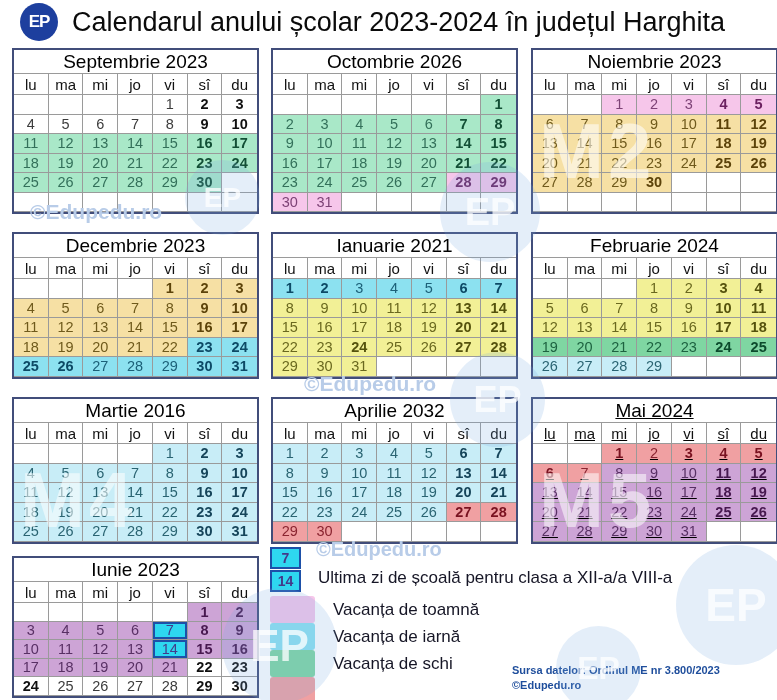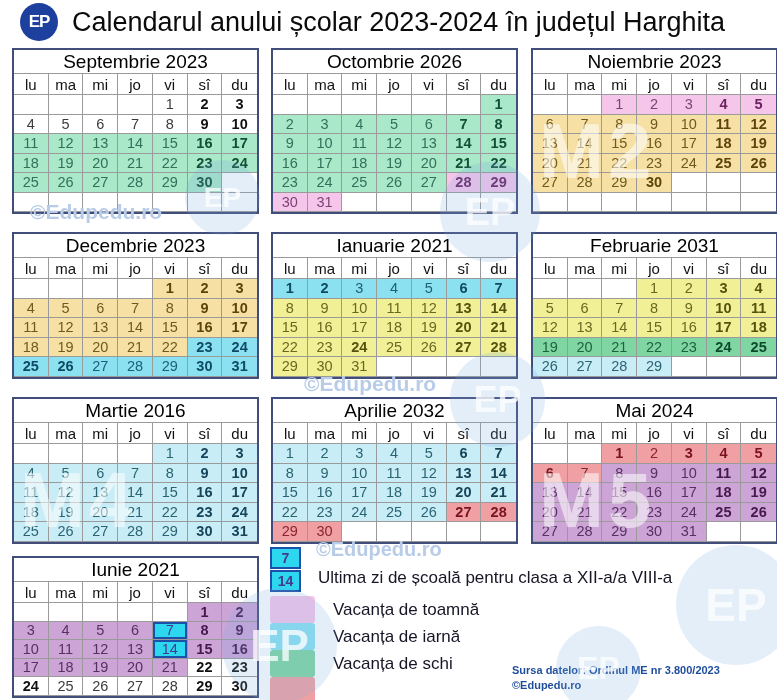--- a/index.html
+++ b/index.html
@@ -312,21 +312,21 @@
           <div class="day" style="background:#f2f096;color:#6a681f">29</div>
           <div class="day" style="background:#f2f096;color:#6a681f">30</div>
           <div class="day" style="background:#f2f096;color:#6a681f">31</div>
           <div class="day" style="background:#ffffff"></div>
           <div class="day" style="background:#ffffff"></div>
           <div class="day" style="background:#ffffff"></div>
           <div class="day" style="background:#ffffff"></div>
         </div>
       </div>
       <div class="cal" style="left: 531px; top: 232px;">
-        <div class="cal-title">Februarie 2031</div>
+        <div class="cal-title">Februarie 2024</div>
         <div class="cal-grid" style="grid-template-rows:21px repeat(5,19.5px)">
           <div class="wd">lu</div>
           <div class="wd">ma</div>
           <div class="wd">mi</div>
           <div class="wd">jo</div>
           <div class="wd">vi</div>
           <div class="wd">sî</div>
           <div class="wd">du</div>
           <div class="day" style="background:#ffffff"></div>
           <div class="day" style="background:#ffffff"></div>
@@ -453,21 +453,21 @@
           <div class="day b" style="background:#f0a0a2;color:#791220">28</div>
           <div class="day" style="background:#f0a0a2;color:#8a2430">29</div>
           <div class="day" style="background:#f0a0a2;color:#8a2430">30</div>
           <div class="day" style="background:#ffffff"></div>
           <div class="day" style="background:#ffffff"></div>
           <div class="day" style="background:#ffffff"></div>
           <div class="day" style="background:#ffffff"></div>
           <div class="day" style="background:#ffffff"></div>
         </div>
       </div>
-      <div class="cal" style="left: 531px; top: 397px;">
+      <div class="cal" style="left: 531px; top: 397px; text-decoration: underline;">
         <div class="cal-title">Mai 2024</div>
         <div class="cal-grid" style="grid-template-rows:21px repeat(5,19.5px)">
           <div class="wd">lu</div>
           <div class="wd">ma</div>
           <div class="wd">mi</div>
           <div class="wd">jo</div>
           <div class="wd">vi</div>
           <div class="wd">sî</div>
           <div class="wd">du</div>
           <div class="day" style="background:#ffffff"></div>
@@ -502,21 +502,21 @@
           <div class="day" style="background:#cda4d6;color:#583064">28</div>
           <div class="day" style="background:#cda4d6;color:#583064">29</div>
           <div class="day" style="background:#cda4d6;color:#583064">30</div>
           <div class="day" style="background:#cda4d6;color:#583064">31</div>
           <div class="day" style="background:#ffffff"></div>
           <div class="day" style="background:#ffffff"></div>
         </div>
         <div class="mwm">M5</div>
       </div>
       <div class="cal" style="left: 12px; top: 556px;">
-        <div class="cal-title">Iunie 2021</div>
+        <div class="cal-title">Iunie 2023</div>
         <div class="cal-grid" style="grid-template-rows:21px repeat(5,18.5px)">
           <div class="wd">lu</div>
           <div class="wd">ma</div>
           <div class="wd">mi</div>
           <div class="wd">jo</div>
           <div class="wd">vi</div>
           <div class="wd">sî</div>
           <div class="wd">du</div>
           <div class="day" style="background:#ffffff"></div>
           <div class="day" style="background:#ffffff"></div>

